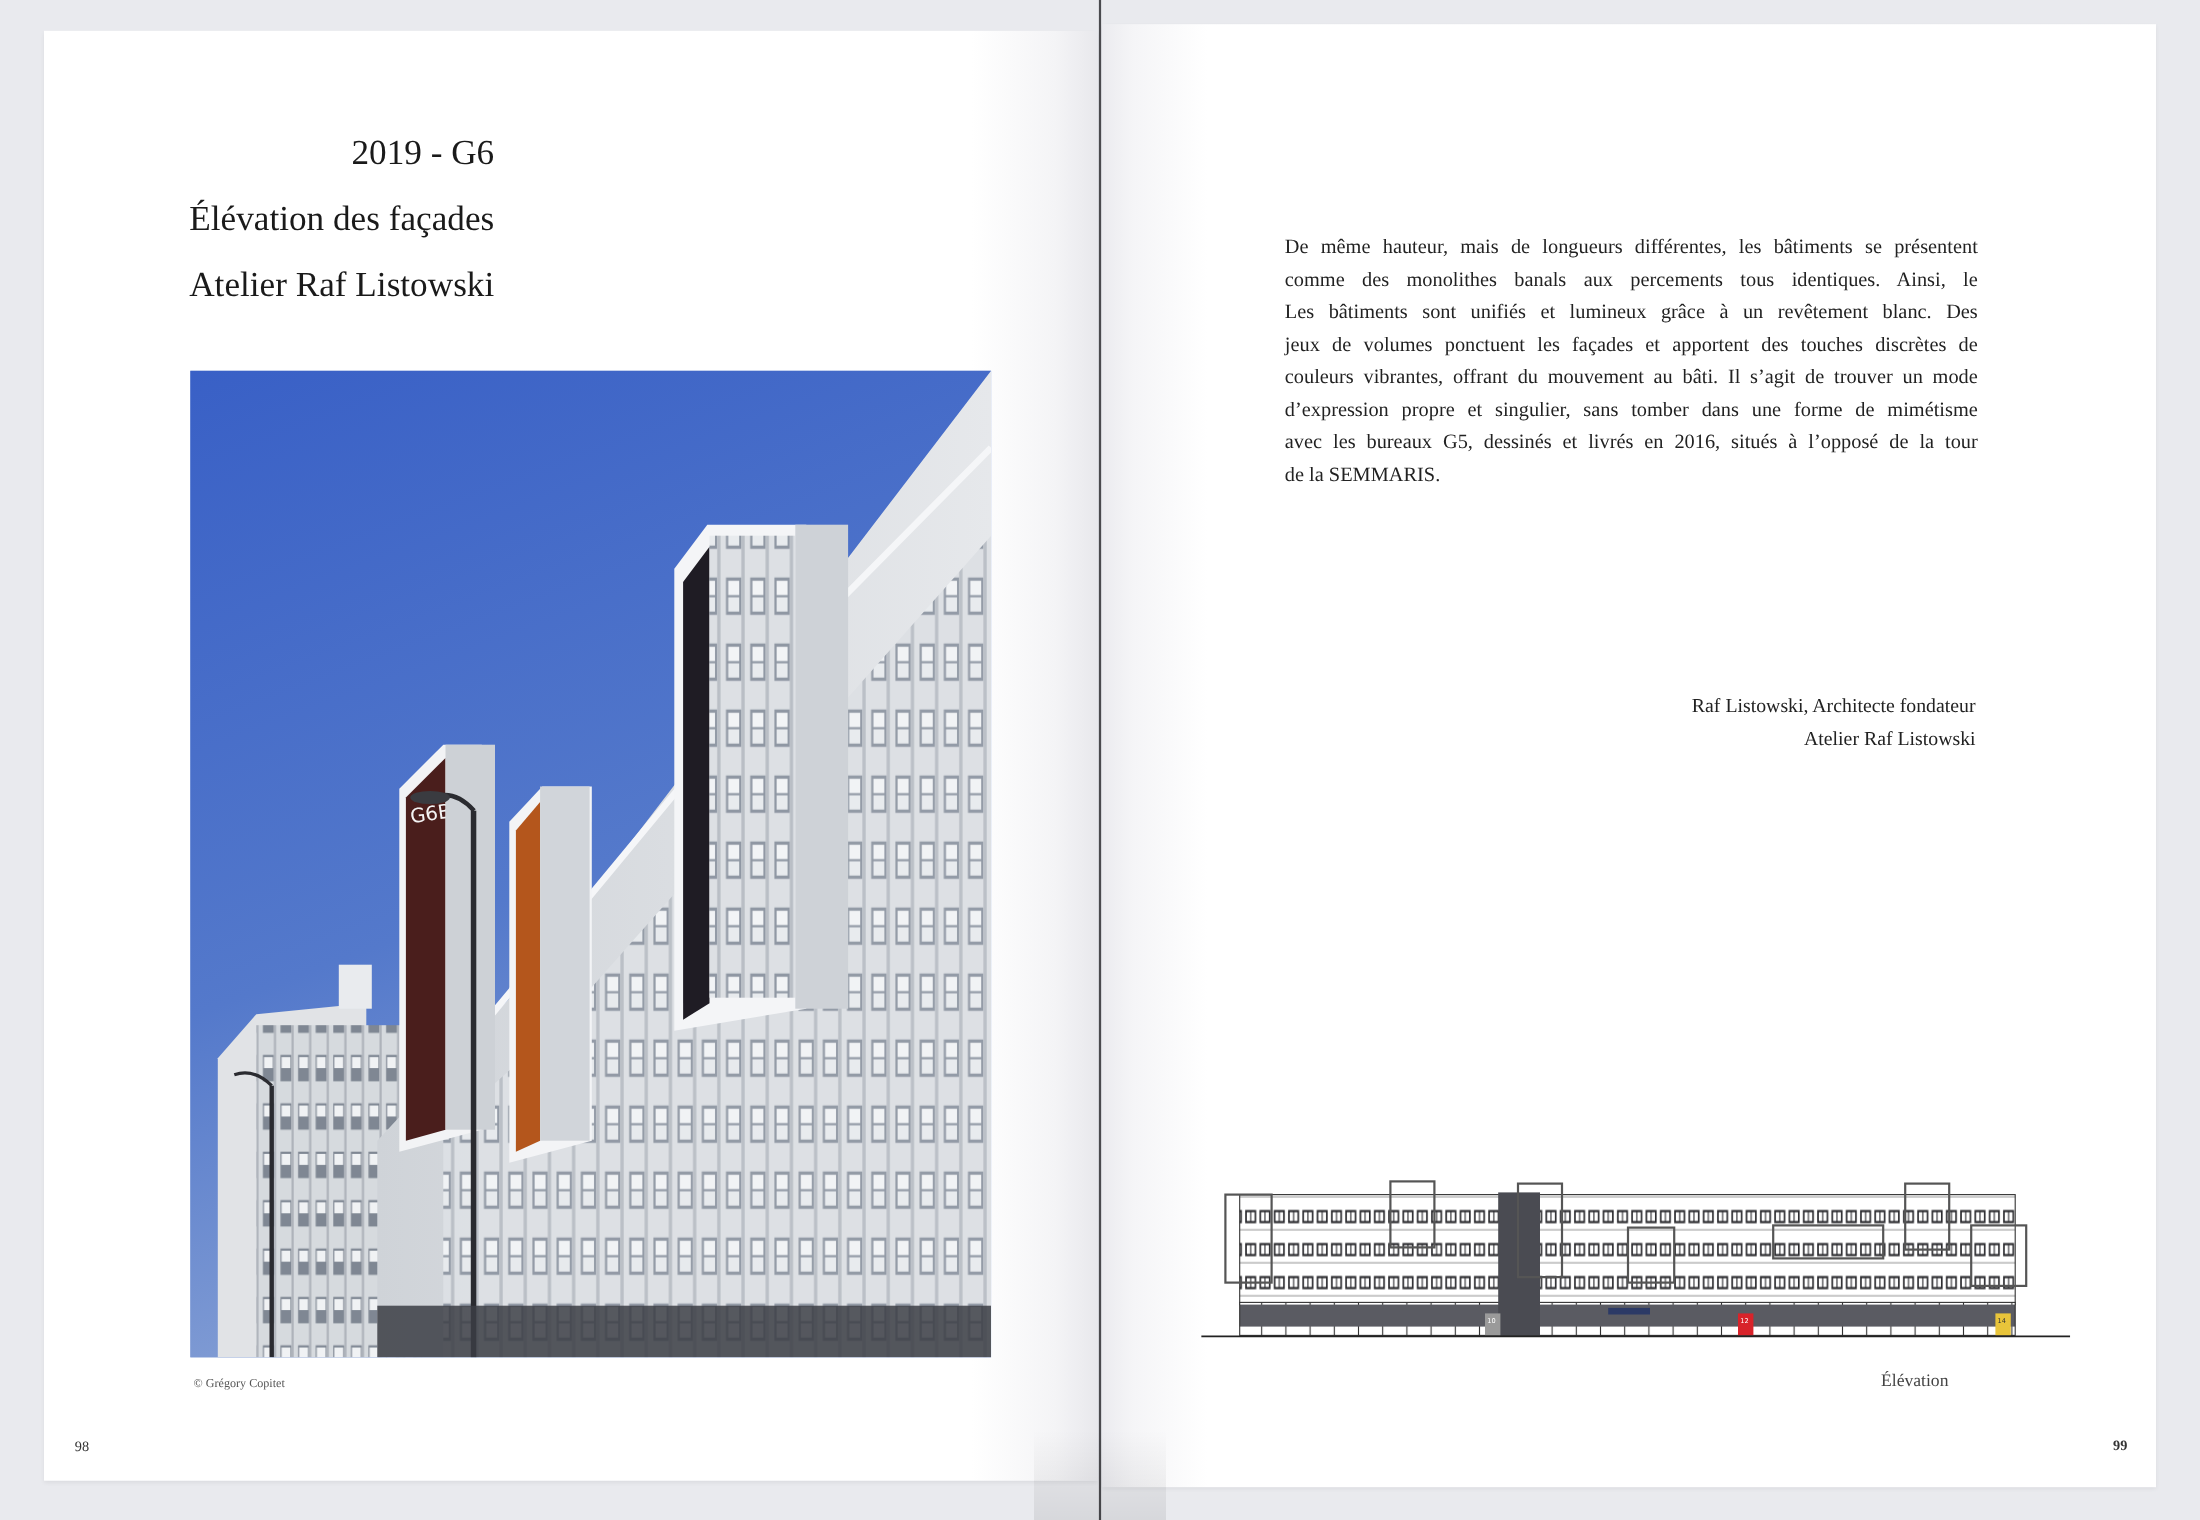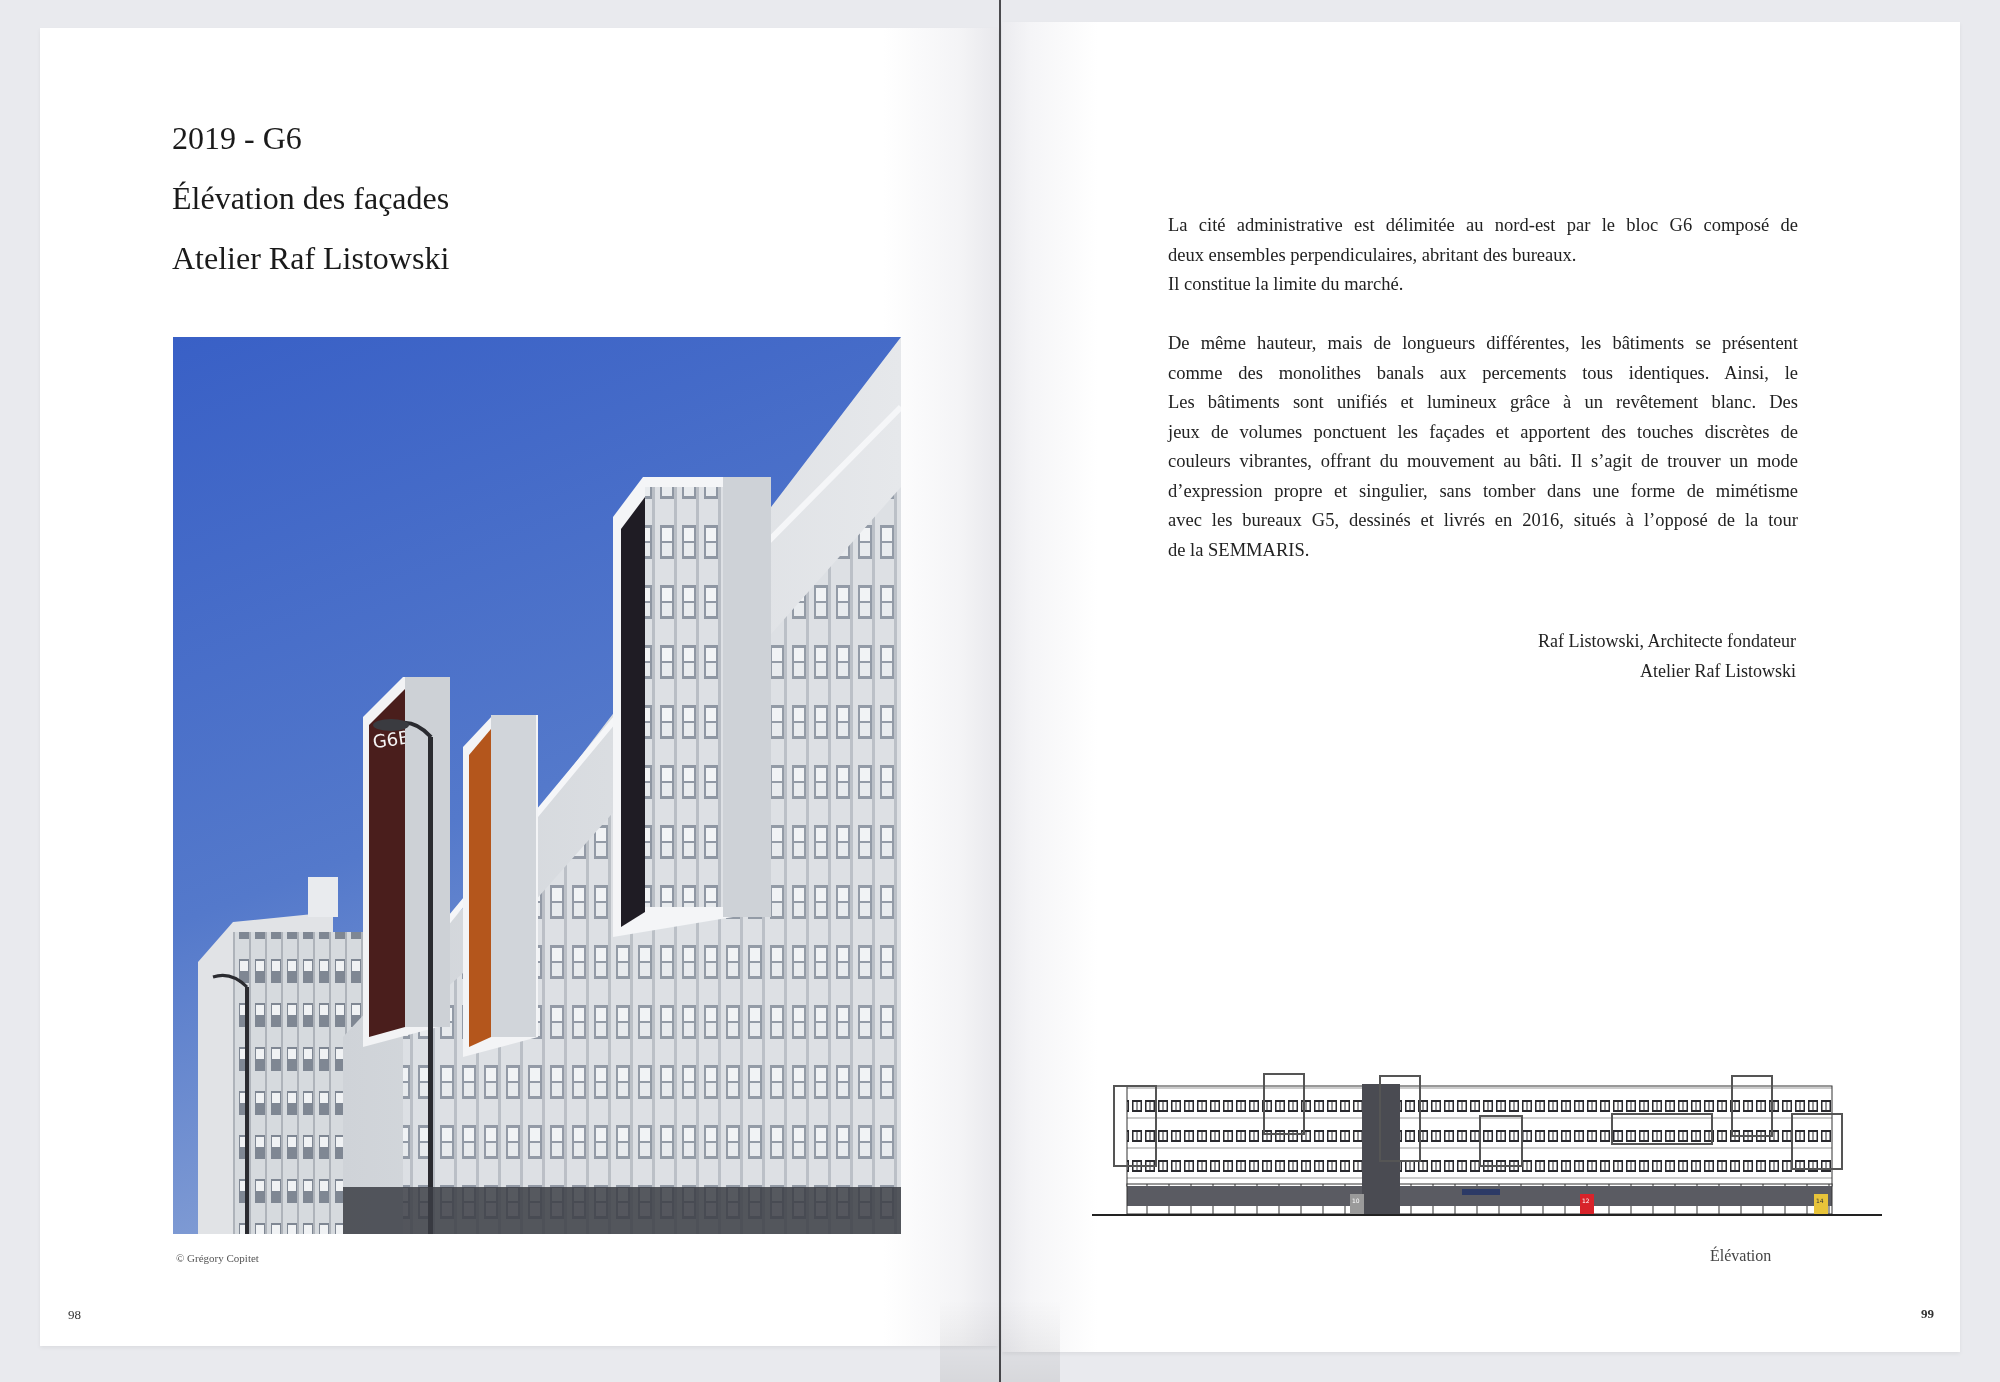--- a/index.html
+++ b/index.html
@@ -28,21 +28,21 @@
     .spine {
       position: absolute; left: 999px; top: 0; width: 2px; height: 1382px;
       background: #4a4a4e;
     }
     .gutter-shadow {
       position: absolute; top: 1300px; left: 940px; width: 120px; height: 82px;
       background: linear-gradient(to bottom, rgba(0,0,0,0) 0%, rgba(0,0,0,0.08) 100%);
     }
 
     .title-block {
-      position: absolute; left: 172px; top: 108px;
+      position: absolute; left: 172px; top: 108px; text-align: right;
     }
     .title-line {
       font-size: 32px; line-height: 60px; color: #1a1a1a; white-space: nowrap;
     }
 
     .photo {
       position: absolute; left: 173px; top: 337px; width: 728px; height: 897px;
       overflow: hidden;
       background: linear-gradient(165deg, #3a62c4 0%, #4c73c9 40%, #6a8bd0 75%, #8aa3d4 100%);
     }
@@ -152,25 +152,20 @@
       <path d="M40 640 Q58 634 74 650" stroke="#2a2b30" stroke-width="3" fill="none"></path>
 
       <rect x="170" y="850" width="558" height="47" fill="#3b3d44" opacity="0.85"></rect>
     </svg>
   </div>
 
   <div class="photo-credit">© Grégory Copitet</div>
   <div class="page-num page-num-left">98</div>
 
   <div class="body-text">
-    <p class="para">
-      <span class="justify-line">La cité administrative est délimitée au nord-est par le bloc G6 composé de</span>
-      <span class="line">deux ensembles perpendiculaires, abritant des bureaux.</span>
-      <span class="line">Il constitue la limite du marché.</span>
-    </p>
     <p>
       <span class="justify-line">De même hauteur, mais de longueurs différentes, les bâtiments se présentent</span>
       <span class="justify-line">comme des monolithes banals aux percements tous identiques. Ainsi, le</span>
       <span class="justify-line">Les bâtiments sont unifiés et lumineux grâce à un revêtement blanc. Des</span>
       <span class="justify-line">jeux de volumes ponctuent les façades et apportent des touches discrètes de</span>
       <span class="justify-line">couleurs vibrantes, offrant du mouvement au bâti. Il s’agit de trouver un mode</span>
       <span class="justify-line">d’expression propre et singulier, sans tomber dans une forme de mimétisme</span>
       <span class="justify-line">avec les bureaux G5, dessinés et livrés en 2016, situés à l’opposé de la tour</span>
       <span class="line">de la SEMMARIS.</span>
     </p>

